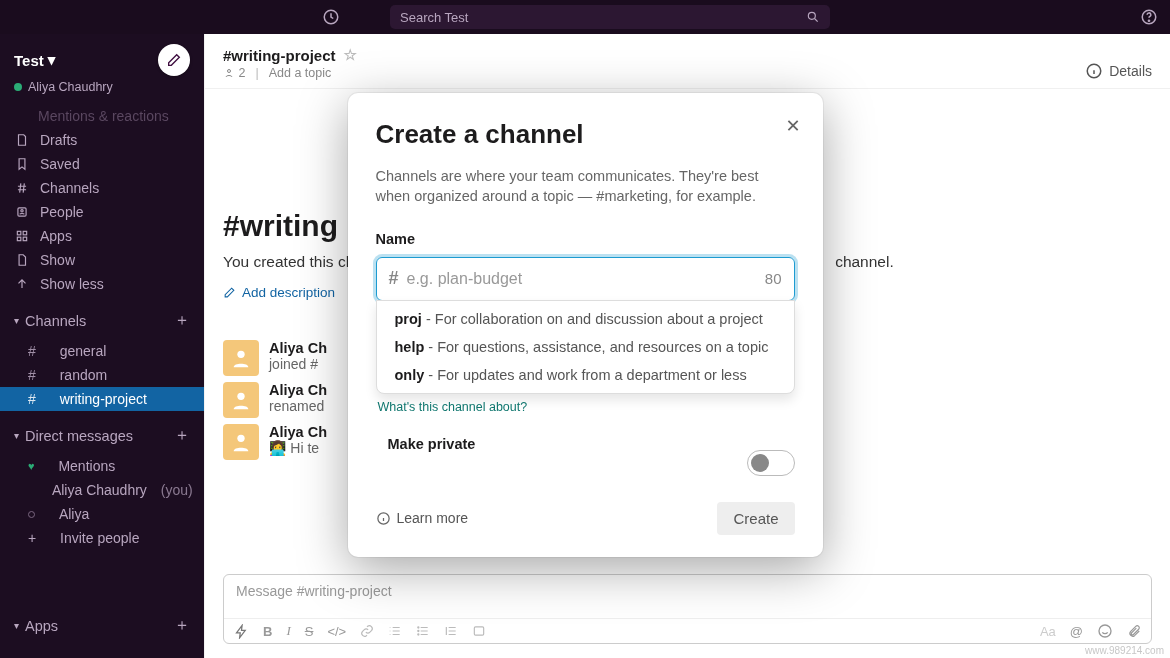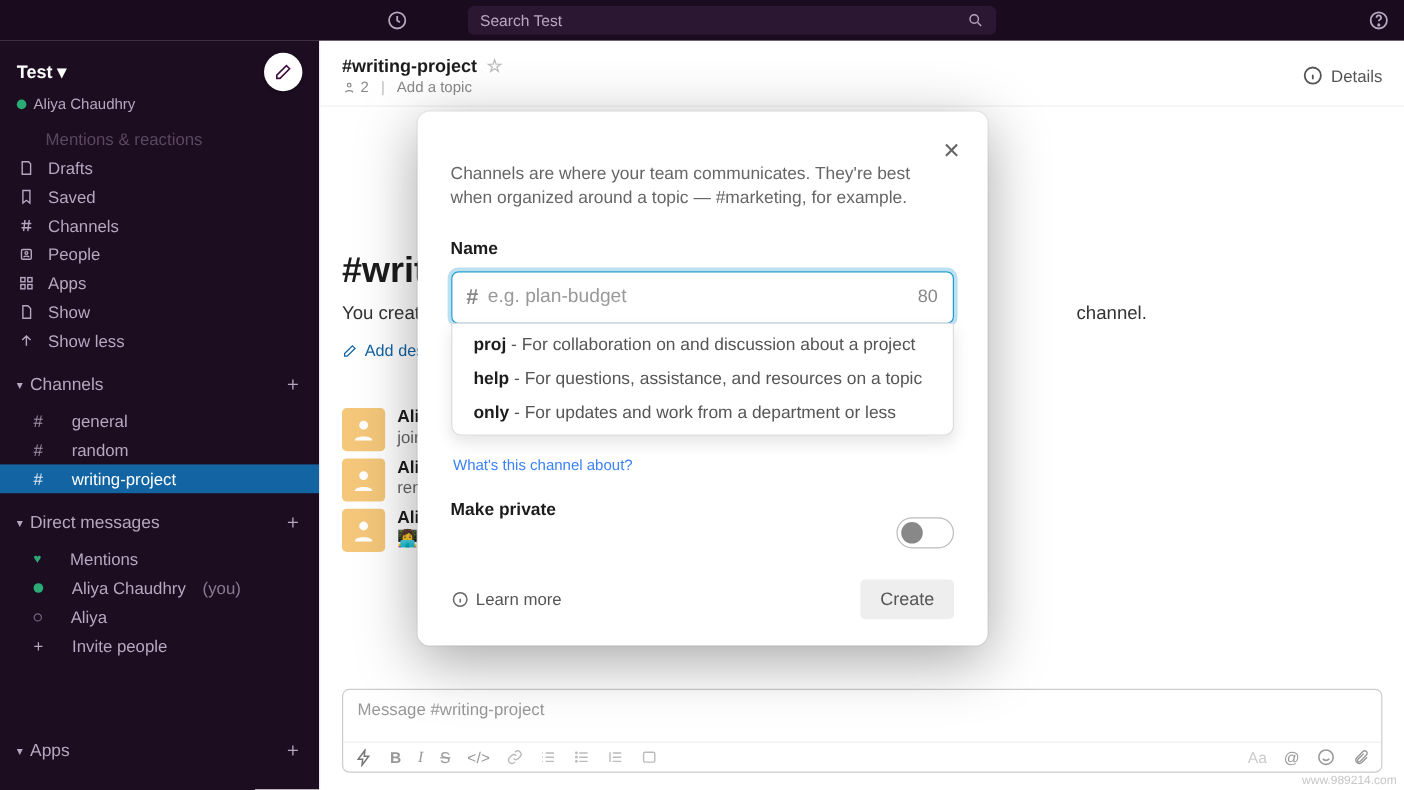--- a/index.html
+++ b/index.html
@@ -33,21 +33,21 @@
     padding: 0 10px;
     color: #b8a6bf;
     font-size: 13px;
     justify-content: space-between;
     margin-left: 30px;
   }
   .help-icon { margin-left: auto; }
   
   .main { display: flex; height: calc(100% - 34px); }
   .sidebar {
-    width: 266px;
+    width: 204px;
     background: #1c0d21;
     color: #b8a6bf;
     font-size: 14px;
     display: flex;
     flex-direction: column;
     position: relative;
   }
   .workspace-header {
     padding: 10px 14px 4px 14px;
     display: flex;
@@ -104,21 +104,21 @@
   
   .content {
     flex:1;
     display:flex; flex-direction:column;
     background:#fff;
     position:relative;
     border-left: 1px solid rgba(0,0,0,0.05);
   }
   .channel-header {
     padding: 12px 18px 8px 18px;
-    display:flex; align-items:center; justify-content:space-between;
+    display:flex; align-items:flex-end; justify-content:space-between;
     border-bottom:1px solid rgba(0,0,0,0.06);
   }
   .ch-title-row { display:flex; align-items:center; gap:8px; color:#1d1c1d; font-weight:700; font-size:15px;}
   .ch-meta { display:flex; align-items:center; gap:10px; color:#888; font-size:12.5px; margin-top:2px;}
   .ch-meta .sep { color:#bbb; }
   .details { color:#555; display:flex; align-items:center; gap:6px; font-size:14px;}
   .details svg { stroke:#555; }
   .body {
     flex:1; overflow:hidden; padding: 20px 18px 4px 18px;
     color:#1d1c1d;
@@ -189,23 +189,23 @@
   .suggest-box {
     border:1px solid #ddd;
     border-radius:0 0 8px 8px;
     box-shadow: 0 6px 12px rgba(0,0,0,.1);
     margin-top:-1px;
     background:#fff;
     padding:4px 0;
   }
   .suggest-item { padding:6px 18px; font-size:14.5px; color:#555;}
   .suggest-item b { color:#1d1c1d; font-weight:600;}
-  .ghost-label { color:#3b82f6; font-size:12.5px; margin-top:18px; padding-left:2px;}
+  .ghost-label { color:#0f766e; font-size:12.5px; margin-top:6px; padding-left:2px;}
   .private-row { display:flex; justify-content:space-between; align-items:flex-start; margin-top:22px; gap:20px;}
-  .private-text .t { font-weight:700; font-size:14.5px; }
+  .private-text .t { font-weight:700; font-size:14.5px;margin-left:12px; }
   .private-text .s { color:#666; font-size:14px; margin-top:2px; line-height:1.4; max-width:290px;}
   .toggle {
     width:48px; height:26px; border-radius:13px; border:1px solid #bbb;
     position:relative; background:#fff; flex-shrink:0; margin-top:14px;
   }
   .toggle .knob { width:18px; height:18px; border-radius:50%; background:#888; position:absolute; top:3px; left:3px;}
   .modal-footer { display:flex; justify-content:space-between; align-items:center; margin-top:26px;}
   .learn { display:flex; align-items:center; gap:6px; color:#555; font-size:14px;}
   .create-btn {
     background:#eee; color:#555; border:none; border-radius:4px;
@@ -505,20 +505,21 @@
             </span>
         </div>
       </div>
     </div>
   </section>
 </div>
 
 <div class="modal-backdrop">
   <div class="modal">
     <span class="close-x">✕</span>
+    <h1>Create a channel</h1>
     <p class="modal-desc">Channels are where your team communicates. They're best when organized around a topic — #marketing, for example.</p>
 
     <div class="field-label">Name</div>
     <div class="name-input-wrap">
       <span class="hash">#</span>
       <span class="placeholder">e.g. plan-budget</span>
       <span class="counter">80</span>
     </div>
     <div class="suggest-box">
       <div class="suggest-item"><b>proj</b> - <span>For collaboration on and discussion about a project</span></div>

